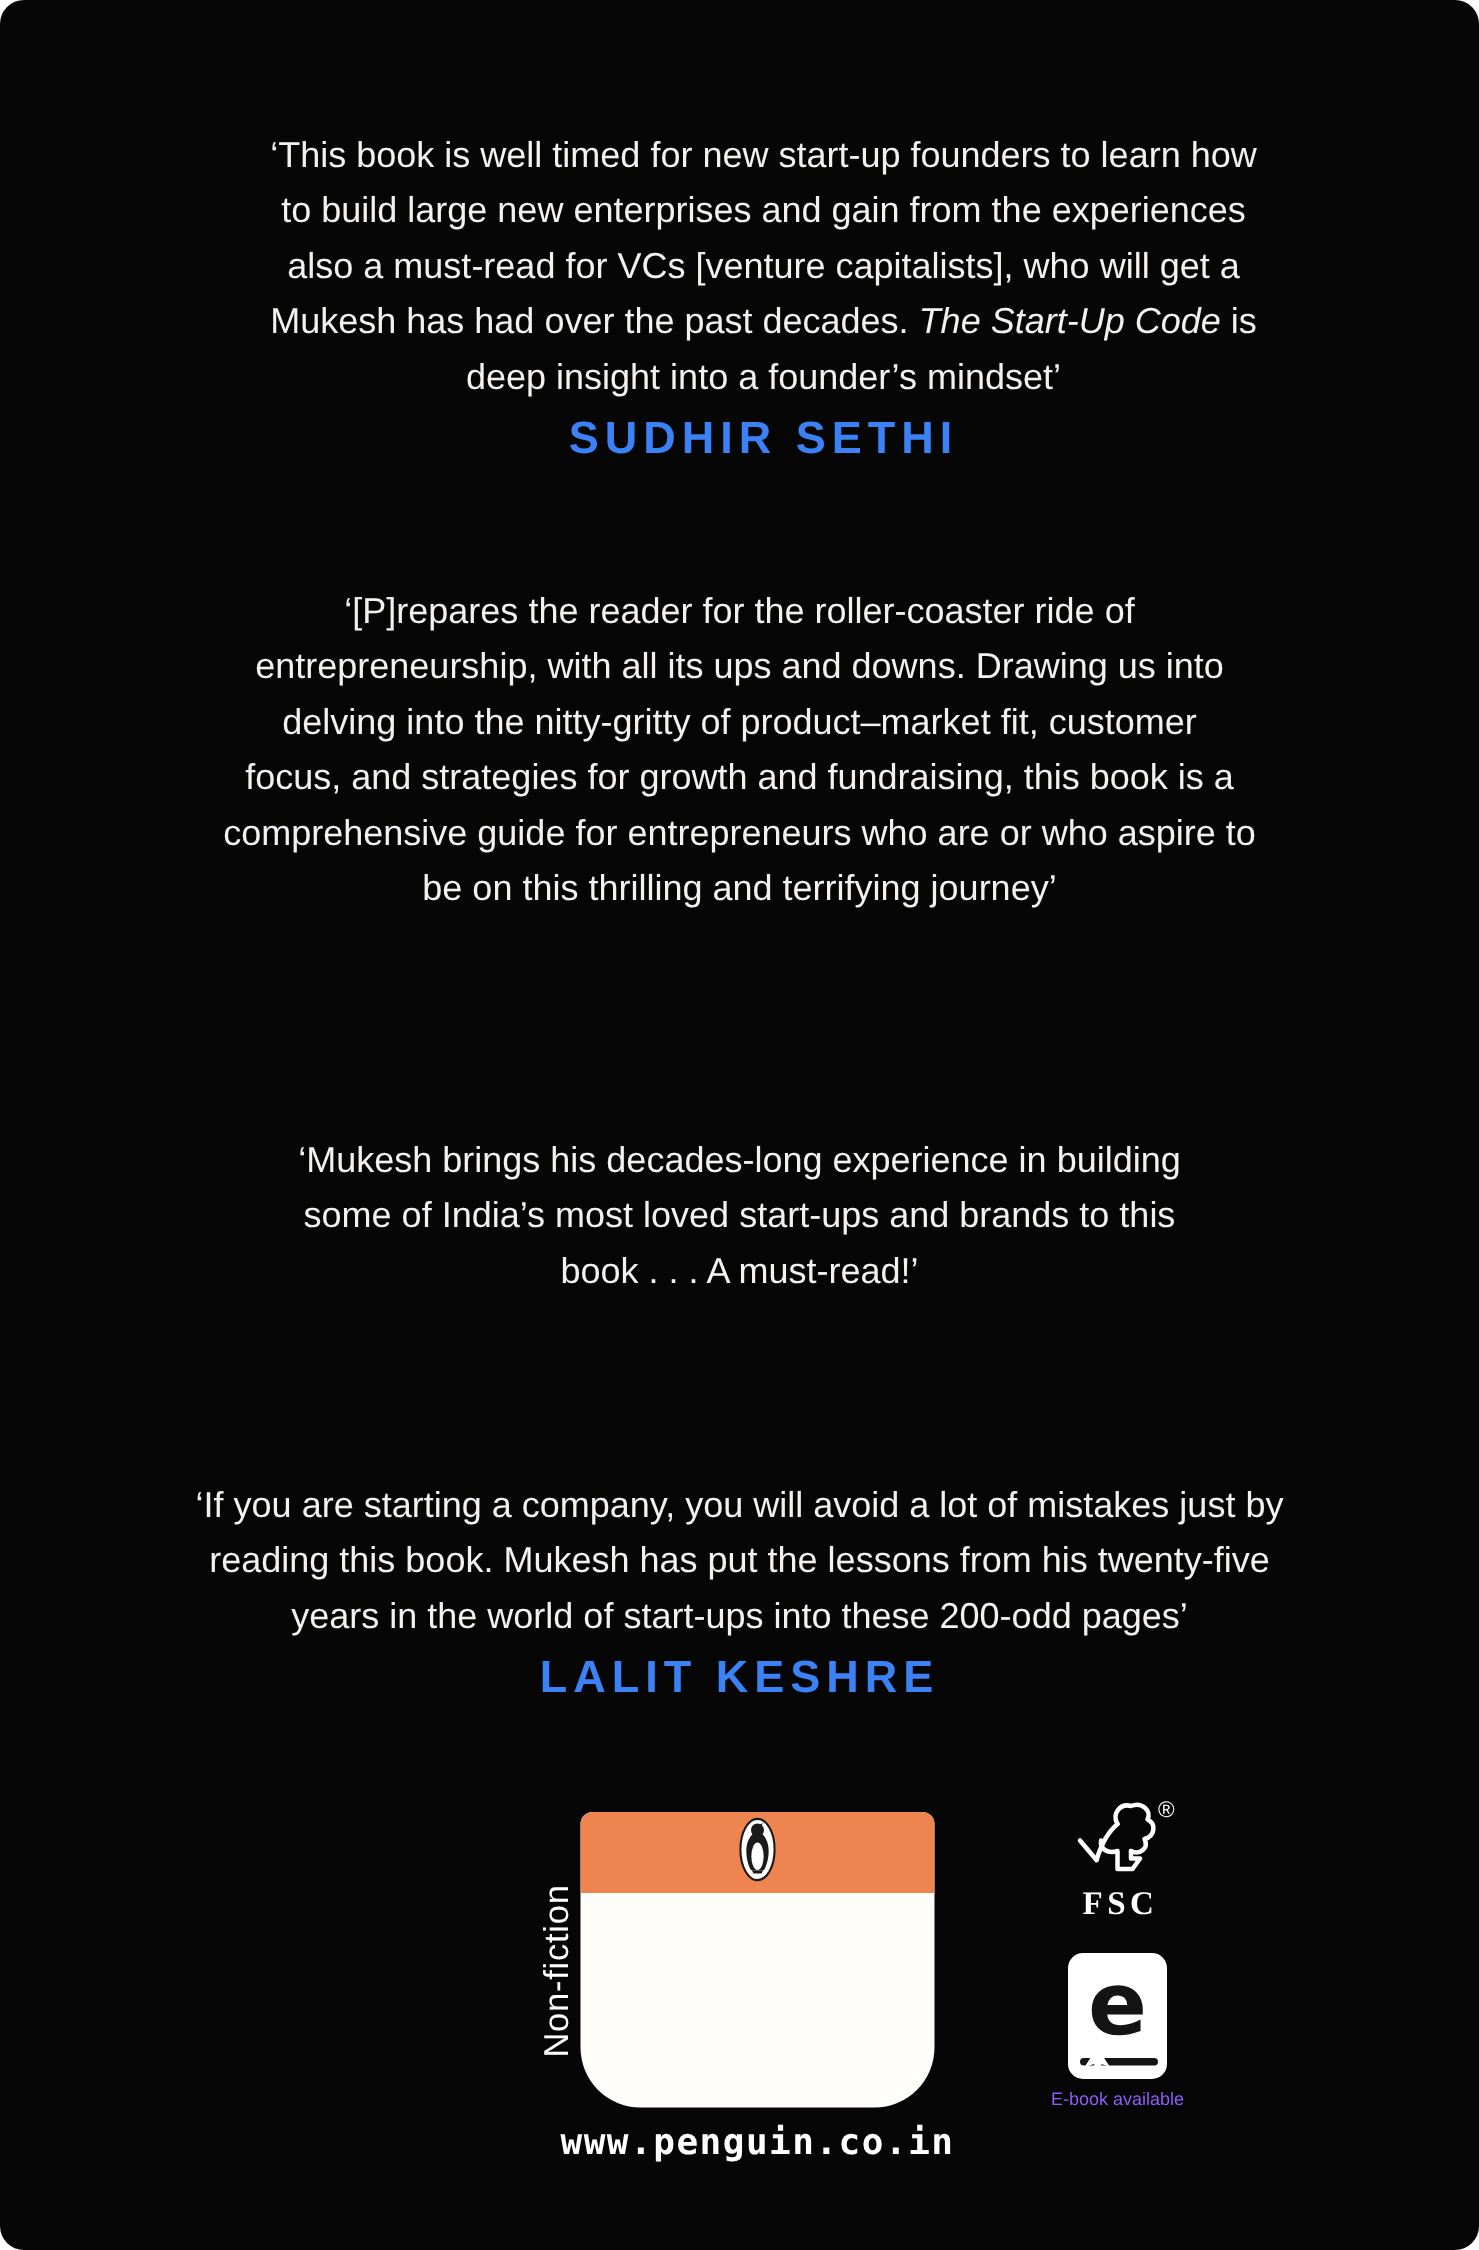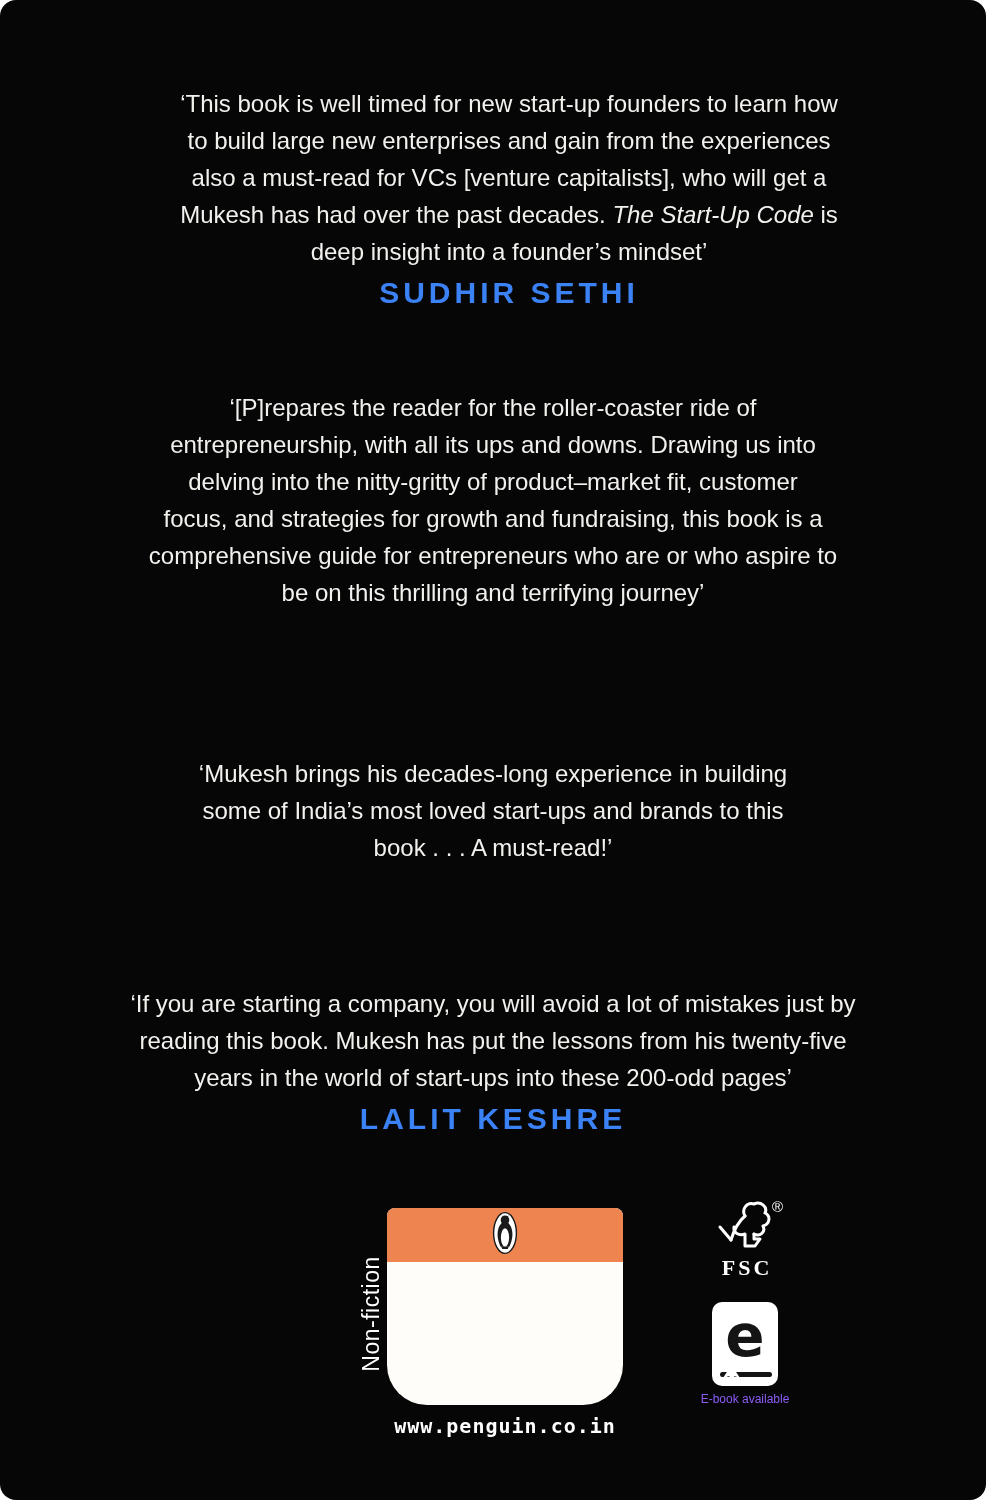--- a/index.html
+++ b/index.html
@@ -25,21 +25,21 @@
   }
   .penguin-band{height:54px;background:#ee8550;display:flex;align-items:center;justify-content:center;}
   .nonfiction{
     position:absolute;left:371px;top:1314px;
     transform:translate(-50%,-50%) rotate(-90deg);
     font-size:23px;color:#ffffff;letter-spacing:0.5px;white-space:nowrap;
   }
   .publisher-url{
     position:absolute;left:505px;top:1414px;transform:translateX(-50%);
     font-family:"DejaVu Sans Mono",monospace;font-weight:bold;
-    font-size:20px;letter-spacing:1px;color:#ffffff;white-space:nowrap;
+    font-size:24px;letter-spacing:1px;color:#ffffff;white-space:nowrap;
   }
 
   
   .fsc{position:absolute;left:707px;top:1200px;width:80px;text-align:center;color:#fff;}
   .fsc-reg{position:absolute;right:4px;top:-2px;font-size:15px;color:#fff;}
   .fsc-label{font-family:"Liberation Serif",serif;font-weight:bold;font-size:22px;letter-spacing:3px;margin-top:1px;}
 
   
   .ebook-icon{
     position:absolute;left:712px;top:1302px;width:66px;height:84px;

